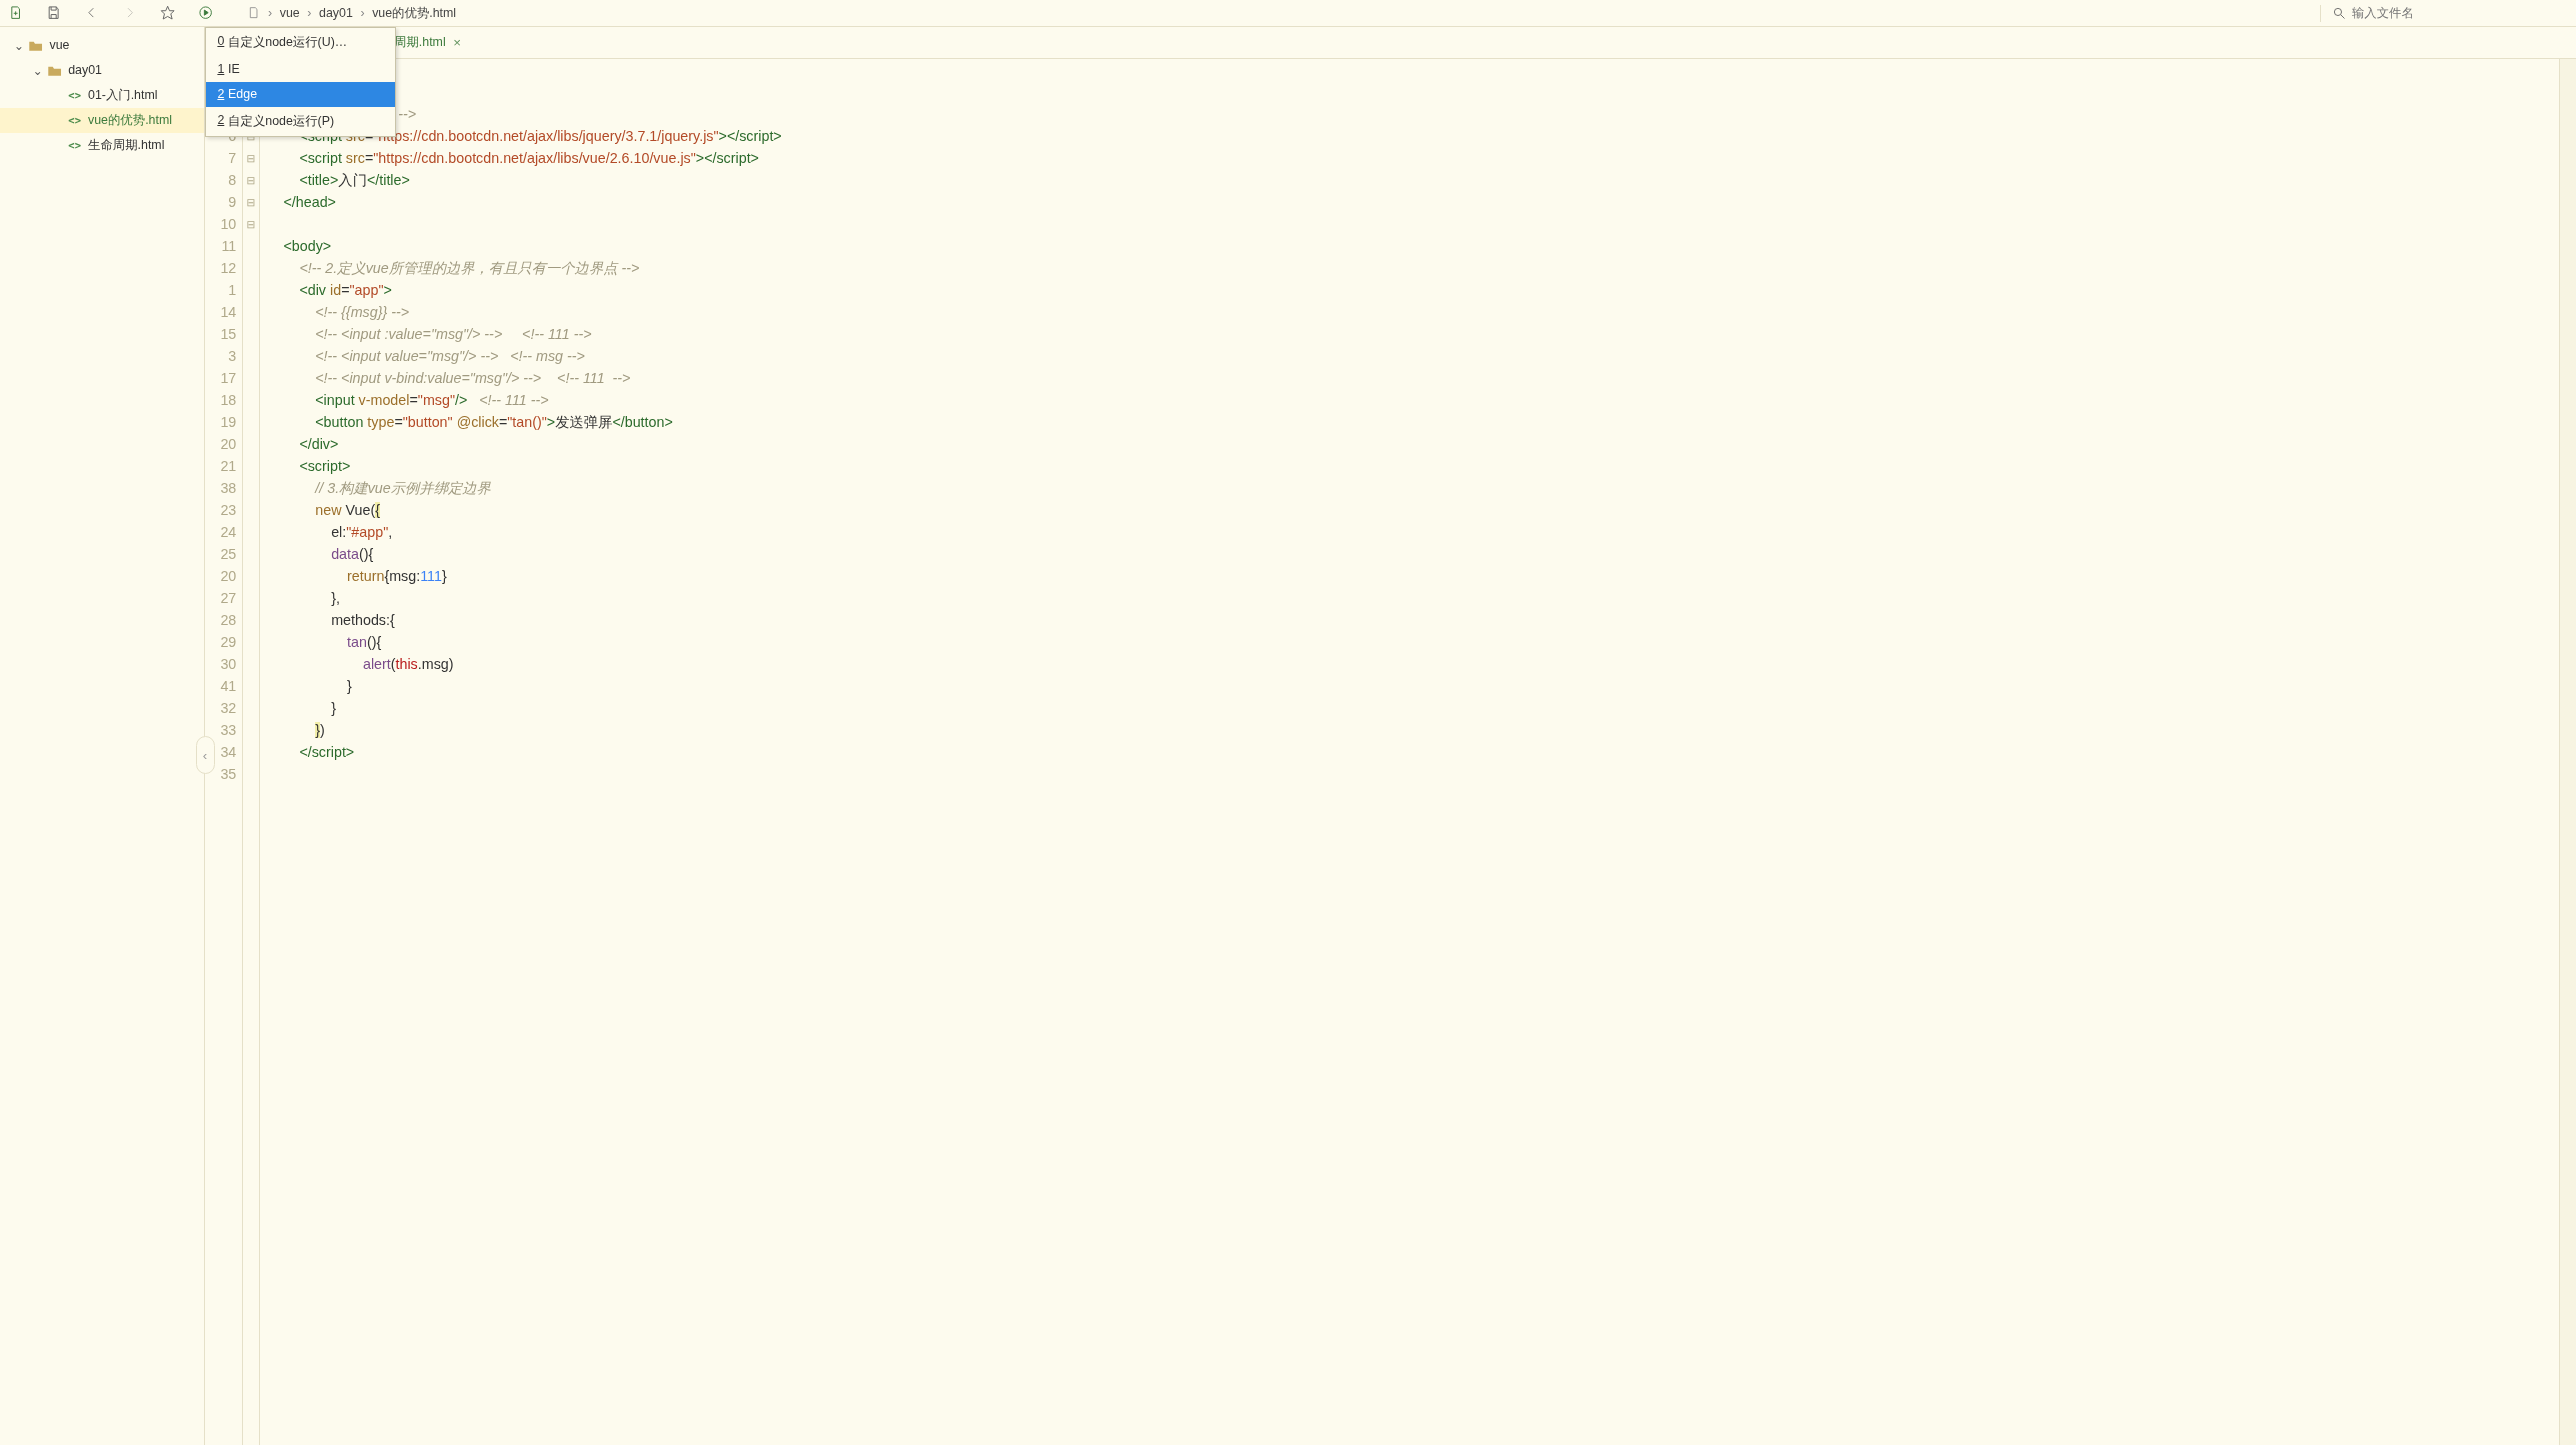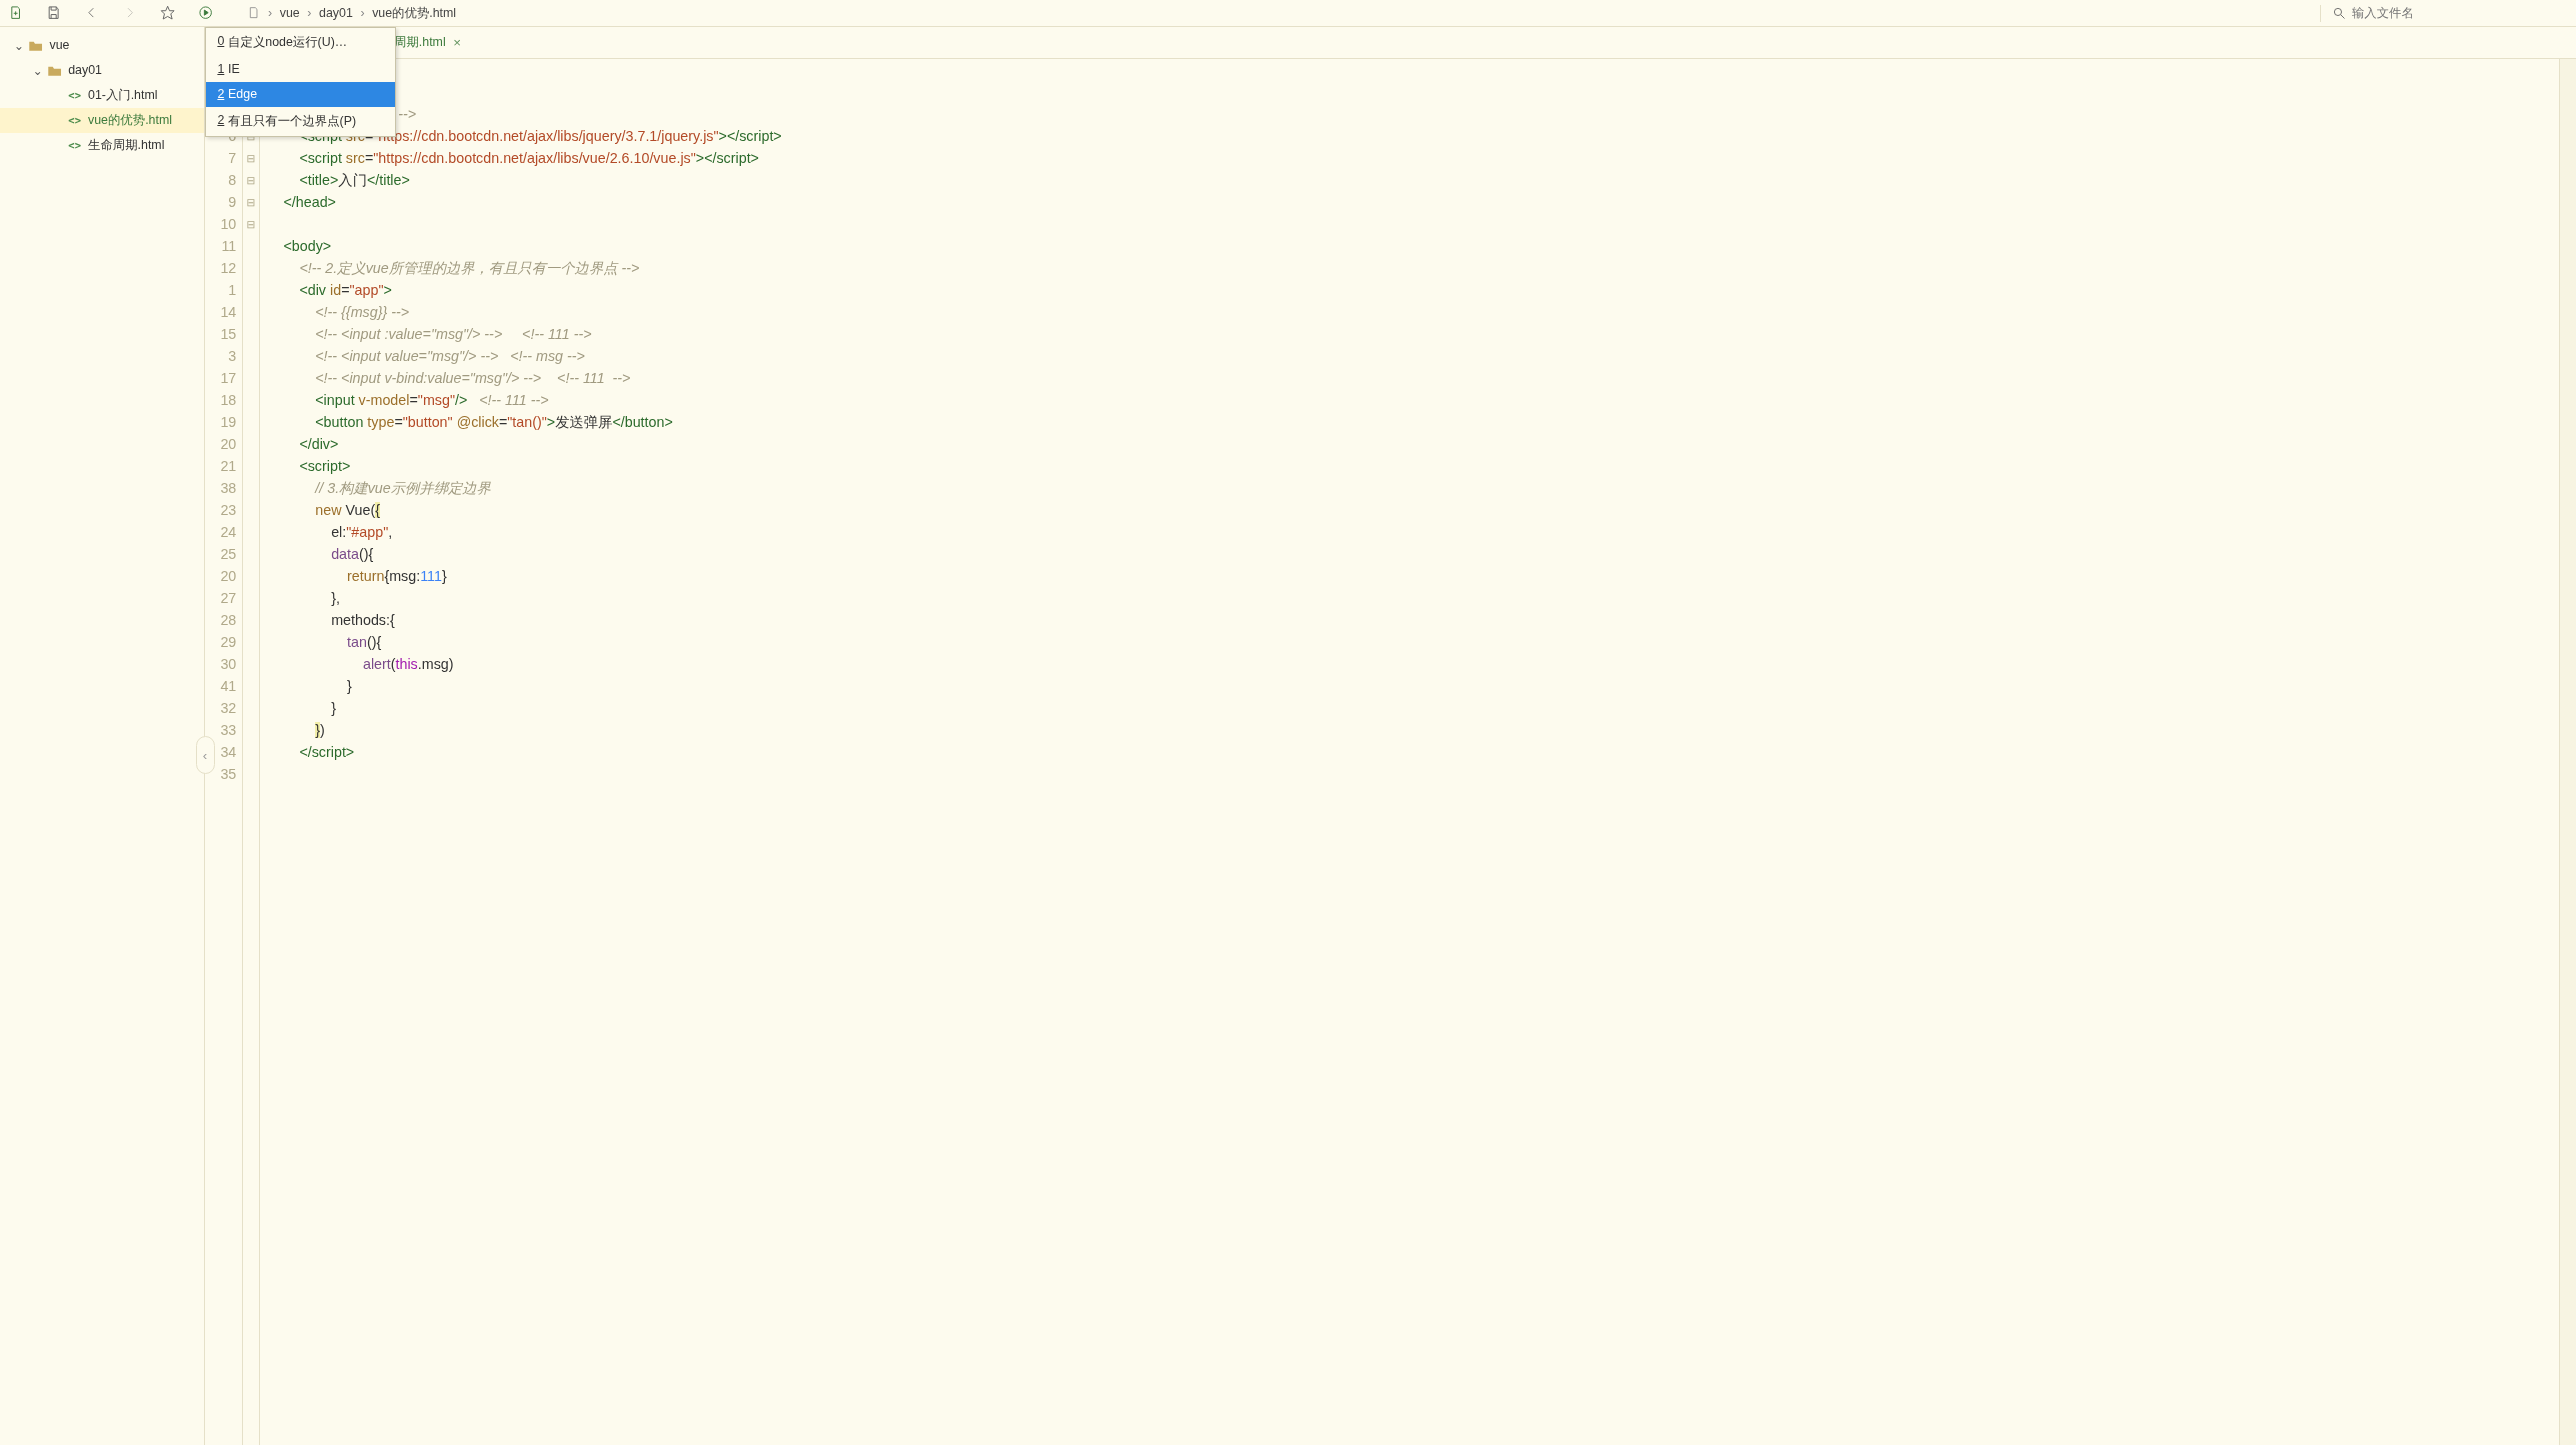--- a/index.html
+++ b/index.html
@@ -53,21 +53,21 @@
 .code .line { height: 22px; }
 
 
 .t-tag { color: #2b6a2b; }
 .t-attr { color: #9b6f2a; }
 .t-str { color: #b34a27; }
 .t-cmt { color: #a09a80; font-style: italic; }
 .t-key { color: #9b6f2a; }
 .t-id { color: #7a4b8a; }
 .t-num { color: #3b82f6; }
-.t-this { color: #a21caf; }
+.t-this { color: #b91c1c; }
 .t-fn { color: #333; }
 .t-glow { background:#f3efa9; }
 
 
 .minimap { width: 17px; border-left: 1px solid #e5e0c8; background:#f7f4e2; }
 .left-collapser { position:absolute; left:-9.5px; top:50%; width:19px; height:38px; background:#fdfbee; border:1px solid #e5e0c8; border-radius:9.5px; display:flex; align-items:center; justify-content:center; color:#999; }
 
 .underline { text-decoration: underline; }
 </style>
 </head>
@@ -181,21 +181,21 @@
         <div class="mi">
           <span class="acc underline">1</span> 
           <span>IE</span>
         </div>
         <div class="mi hov">
           <span class="acc underline">2</span> 
           <span>Edge</span>
         </div>
         <div class="mi">
           <span class="acc underline">2</span> 
-          <span>有且只有一个边界点(P)</span>
+          <span>自定义node运行(P)</span>
         </div>
       </div>
 
     <div class="tabs" id="tabs">
         <div class="tab active">
           <span>的优势.html</span>
           <span class="close">×</span>
         </div>
         <div class="tab">
           <span>生命周期.html</span>

